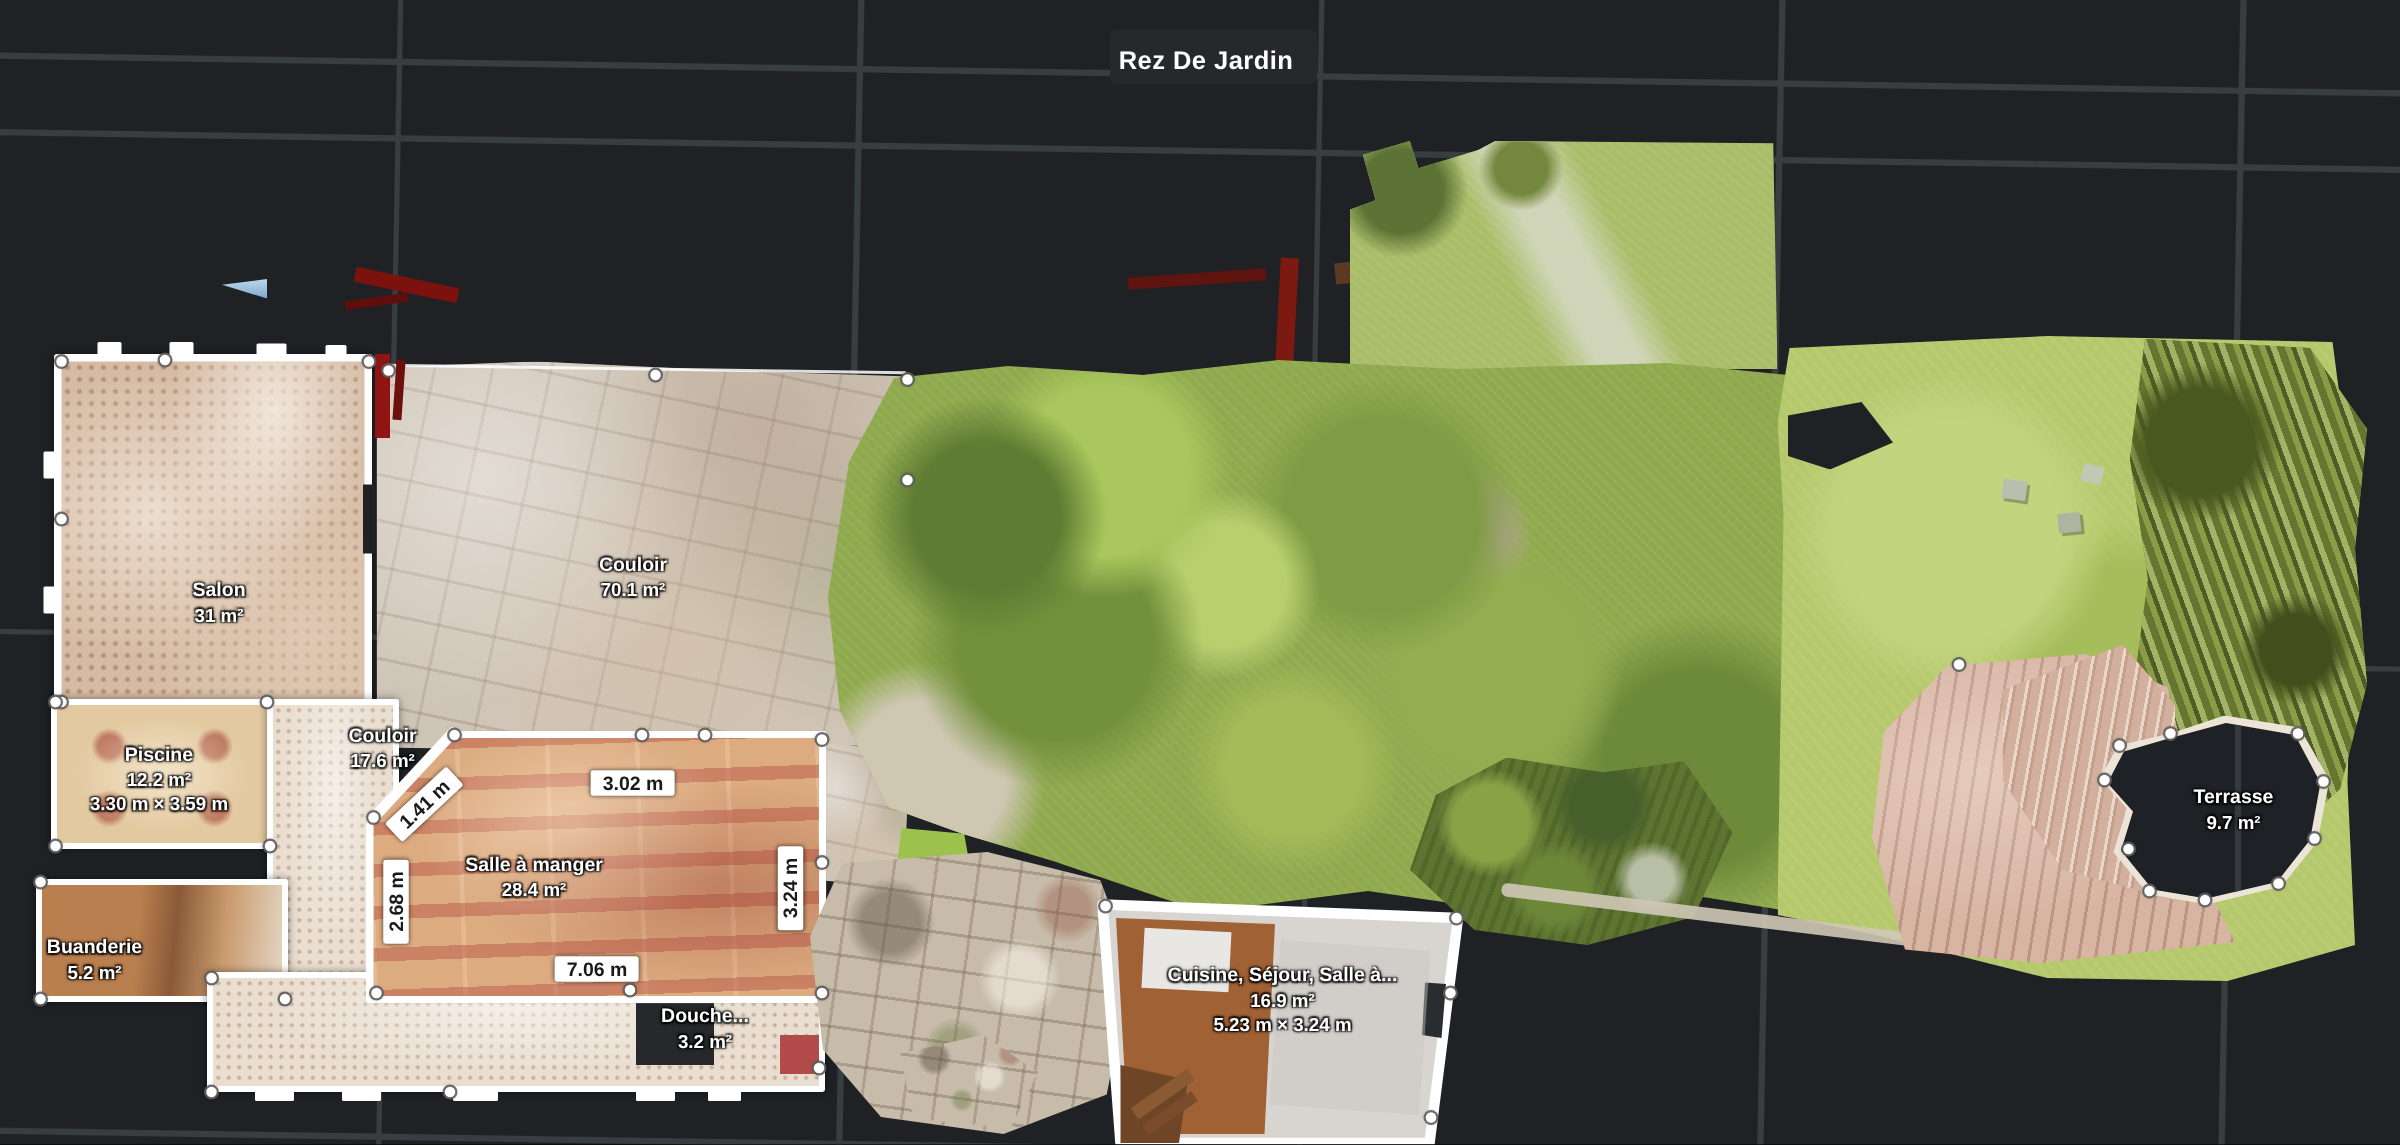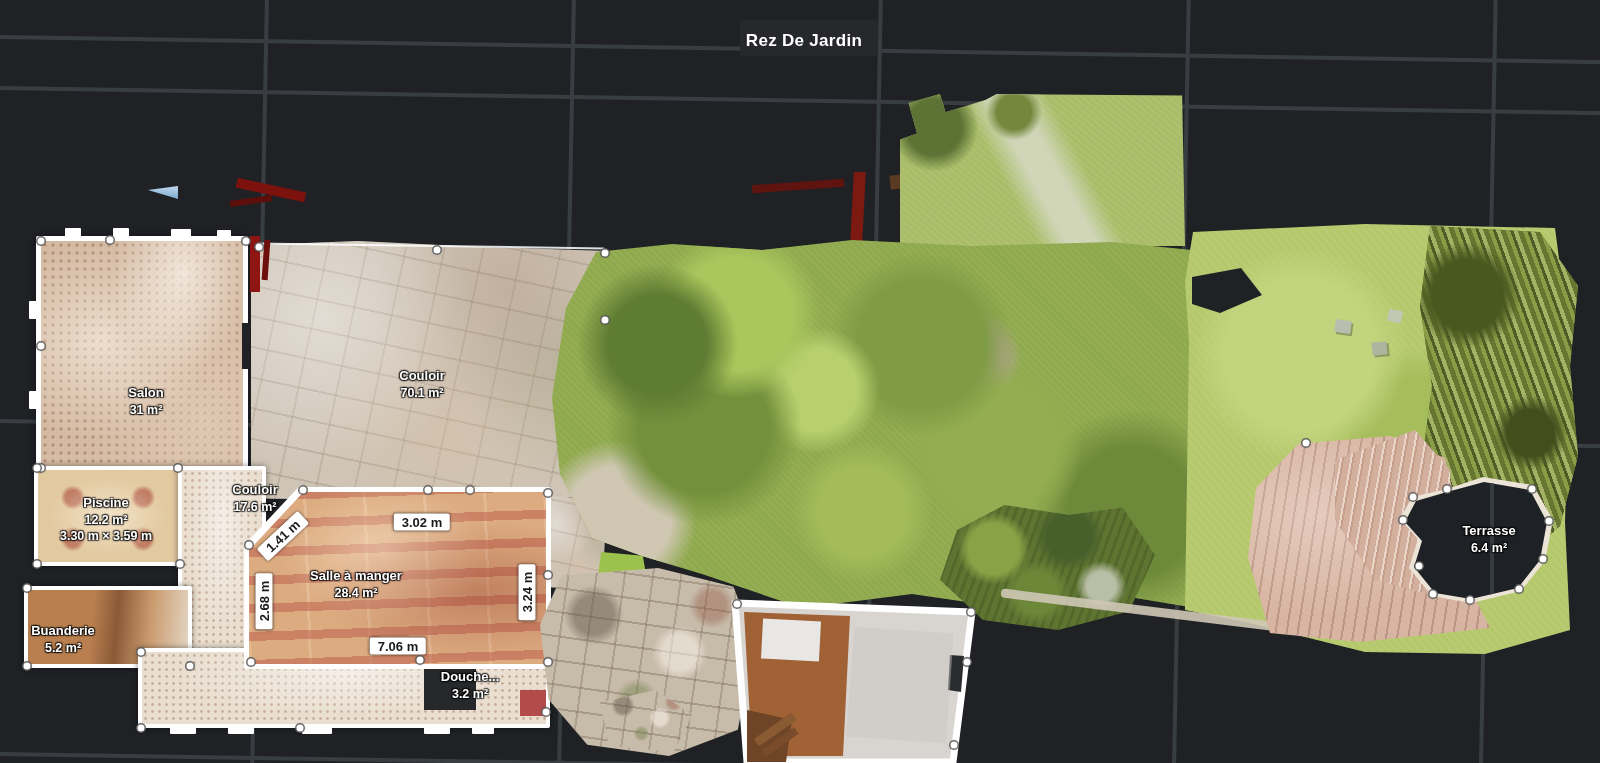--- a/index.html
+++ b/index.html
@@ -243,23 +243,28 @@
       <div>28.4 m²</div>
   </div>
   <div class="room-label" style="left:63px;top:640px;">
     <div class="nm">Buanderie</div>
       <div>5.2 m²</div>
   </div>
   <div class="room-label" style="left:470px;top:686px;">
     <div class="nm">Douche...</div>
       <div>3.2 m²</div>
   </div>
+  <div class="room-label" style="left:855px;top:667px;">
+    <div class="nm">Cuisine, Séjour, Salle à...</div>
+      <div>16.9 m²</div>
+    <div>5.23 m × 3.24 m</div>
+  </div>
   <div class="room-label" style="left:1489px;top:540px;">
     <div class="nm">Terrasse</div>
-      <div>6.4 m²</div>
+      <div>9.7 m²</div>
   </div>
 
   <div class="chip" style="left:283px;top:536px;transform:translate(-50%,-50%) rotate(-43deg);">1.41 m</div>
   <div class="chip" style="left:422px;top:522px;transform:translate(-50%,-50%);">3.02 m</div>
   <div class="chip" style="left:264px;top:601px;transform:translate(-50%,-50%) rotate(-90deg);">2.68 m</div>
   <div class="chip" style="left:527px;top:592px;transform:translate(-50%,-50%) rotate(-90deg);">3.24 m</div>
   <div class="chip" style="left:398px;top:646px;transform:translate(-50%,-50%);">7.06 m</div>
 
   <div id="dots">
       <div class="vdot" style="left: 41px; top: 241px;"></div>

